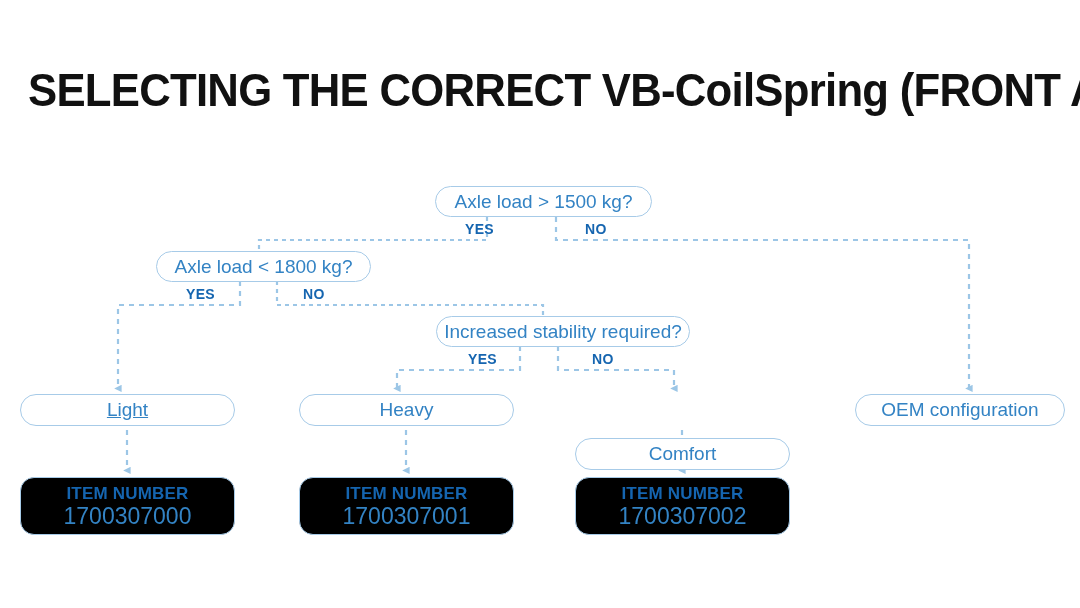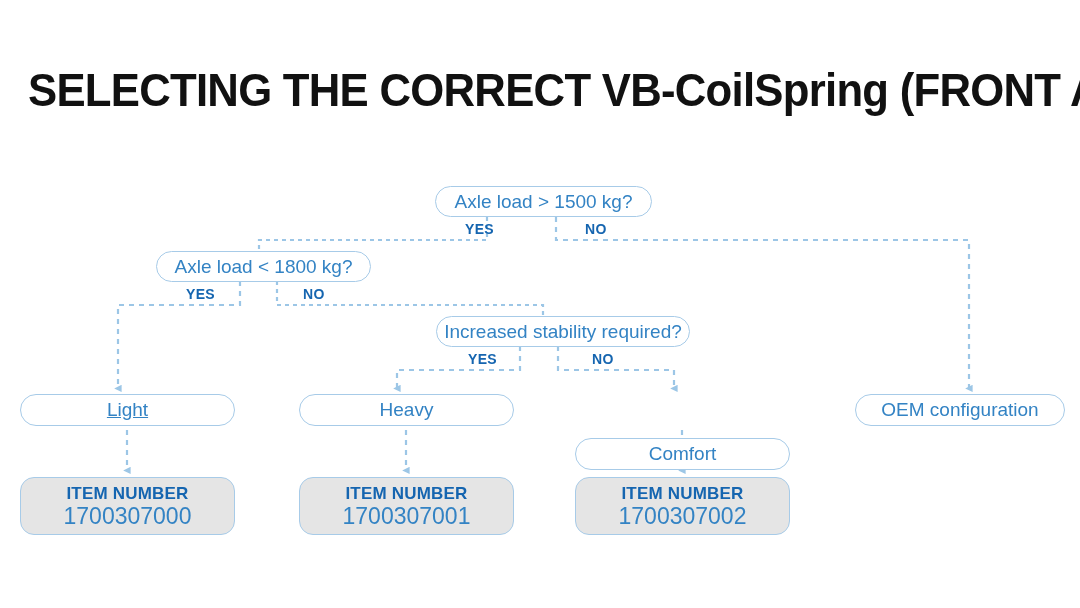--- a/index.html
+++ b/index.html
@@ -59,21 +59,21 @@
     z-index: 3;
   }
 
   .decision { height: 31px; text-align: center; }
   .result   { height: 32px; }
 
   
   .item-box {
     position: absolute;
     box-sizing: border-box;
-    background: #e5e5e5;
+    background: #000000;
     border: 1.6px solid #a7cbe8;
     border-radius: 14px;
     display: flex;
     flex-direction: column;
     align-items: center;
     justify-content: center;
     z-index: 3;
   }
   .item-label {
     color: #1565b0;

